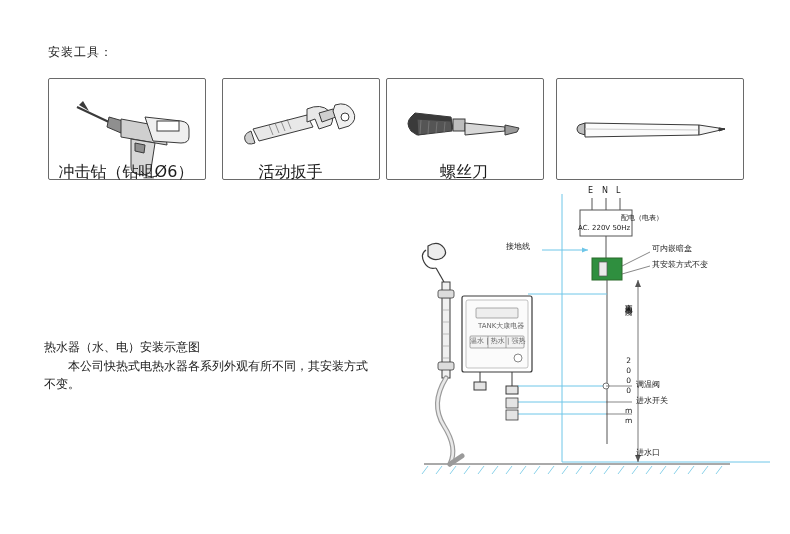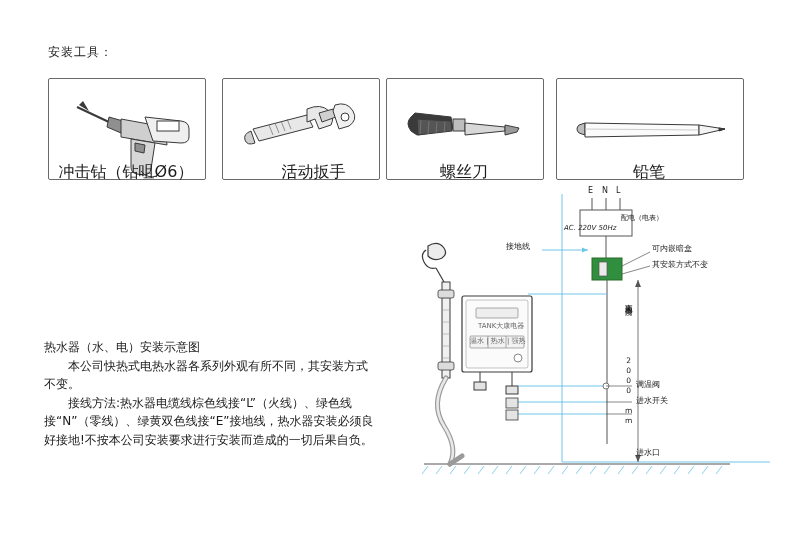--- a/index.html
+++ b/index.html
@@ -9,21 +9,21 @@
 
   
   .tools-title{position:absolute;left:48px;top:44px;font-size:12px;letter-spacing:1px;}
   .tool-box{position:absolute;top:78px;width:156px;height:100px;border:1px solid #6a6a6a;border-radius:2px;background:#fff;}
   .tool-box.b1{left:48px;}
   .tool-box.b2{left:222px;}
   .tool-box.b3{left:386px;}
   .tool-box.b4{left:556px;width:186px;}
   .tool-label{position:absolute;top:162px;font-size:16px;text-align:center;}
   .tool-label.l1{left:48px;width:156px;}
-  .tool-label.l2{left:234px;width:159px;}
+  .tool-label.l2{left:211px;width:159px;}
   .tool-label.l3{left:386px;width:156px;}
   .tool-label.l4{left:556px;width:186px;}
   .tool-svg{position:absolute;left:0;top:0;}
 
   
   .desc{position:absolute;left:44px;top:338px;width:330px;font-size:12px;line-height:1.55;}
   .desc .h{font-weight:normal;}
   .desc p{margin:0;}
   .desc .indent{text-indent:2em;}
 
@@ -108,26 +108,24 @@
     <svg class="tool-svg" width="186" height="100" viewBox="0 0 186 100">
       <g stroke="#3a3a3a" stroke-width="1">
         <path d="M22 46 q-4 4 0 8 l6 2 l0 -12 z" fill="#bdbdbd"></path>
         <path d="M28 44 l114 2 l0 10 l-114 2 z" fill="#fbfbfb"></path>
         <line x1="28" y1="50" x2="142" y2="51" stroke="#cccccc"></line>
         <path d="M142 46 l26 4 l-26 6 z" fill="#f3f3f3"></path>
         <path d="M162 49 l6 1 l-6 2 z" fill="#3a3a3a"></path>
       </g>
     </svg>
   </div>
-  <div class="tool-label l4">铅笔</div>
 
   <div class="desc">
     <p class="h">热水器（水、电）安装示意图</p>
     <p class="indent">本公司快热式电热水器各系列外观有所不同，其安装方式不变。</p>
-    <p class="indent">接线方法:热水器电缆线棕色线接“L”（火线）、绿色线接“N”（零线）、绿黄双色线接“E”接地线，热水器安装必须良好接地!不按本公司安装要求进行安装而造成的一切后果自负。</p>
   </div>
 
   <div class="diagram">
     <svg class="dg-svg" width="390" height="320" viewBox="0 0 390 320">
 
       <line x1="162" y1="8" x2="162" y2="276" stroke="#6ec6e8" stroke-width="1"></line>
       <line x1="162" y1="276" x2="370" y2="276" stroke="#6ec6e8" stroke-width="1"></line>
 
       <line x1="24" y1="278" x2="330" y2="278" stroke="#555" stroke-width="1"></line>
       <g stroke="#8ad2ea" stroke-width="1">
@@ -227,21 +225,21 @@
       <path d="M46 192 q-16 26 -2 48 q14 22 6 38" fill="none" stroke="#9a9a9a" stroke-width="5" stroke-linecap="round"></path>
       <path d="M46 192 q-16 26 -2 48 q14 22 6 38" fill="none" stroke="#e9e9e9" stroke-width="2.6" stroke-linecap="round"></path>
       <path d="M50 278 l12 -8" stroke="#9a9a9a" stroke-width="5" stroke-linecap="round" fill="none"></path>
     </svg>
 
     <div class="dg-lab" style="left:188px;top:0px;">E</div>
     <div class="dg-lab" style="left:202px;top:0px;">N</div>
     <div class="dg-lab" style="left:216px;top:0px;">L</div>
 
     <div class="dg-lab small" style="left:184px;top:28px;padding-left:37px;">配电（电表）</div>
-    <div class="dg-lab small" style="left:164px;top:38px;font-style:italic;">AC. 220V 50Hz</div>
+    <div class="dg-lab small" style="left:178px;top:38px;">AC. 220V 50Hz</div>
 
     <div class="dg-lab" style="left:106px;top:56px;">接地线</div>
     <div class="dg-lab" style="left:252px;top:58px;">可内嵌暗盒</div>
     <div class="dg-lab" style="left:252px;top:74px;">其安装方式不变</div>
 
     <div class="vtext" style="left:224px;top:112px;">离地面高度</div>
     <div class="vtext" style="left:224px;top:170px;">2000 mm</div>
 
     <div class="dg-lab" style="left:236px;top:194px;">调温阀</div>
     <div class="dg-lab" style="left:236px;top:210px;">进水开关</div>

